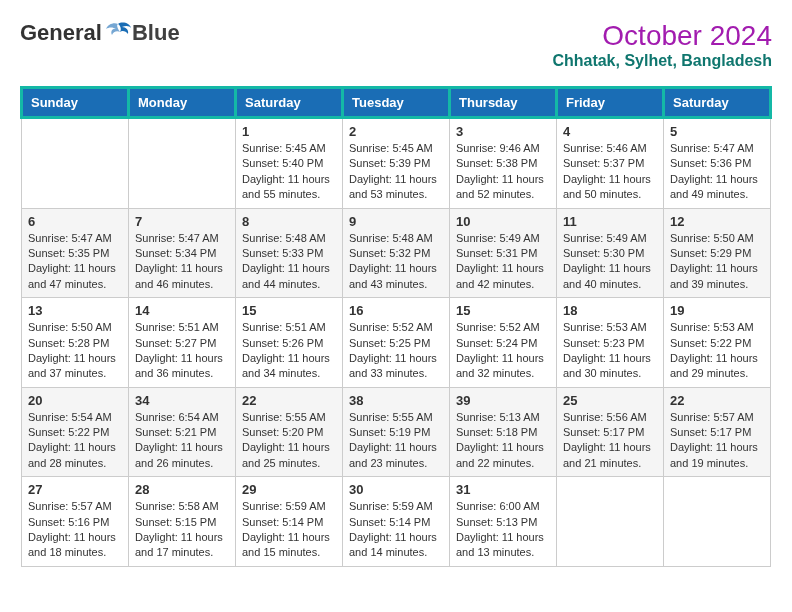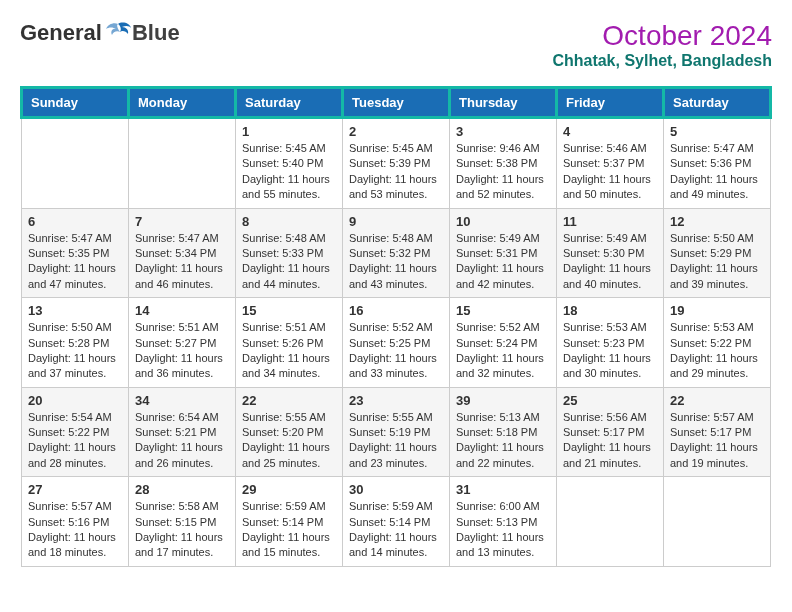--- a/index.html
+++ b/index.html
@@ -260,21 +260,21 @@
 Sunset: 5:21 PM
 Daylight: 11 hours and 26 minutes.</div>
         </td>
         <td>
           <span class="day-number">22</span>
           <div class="day-info">Sunrise: 5:55 AM
 Sunset: 5:20 PM
 Daylight: 11 hours and 25 minutes.</div>
         </td>
         <td>
-          <span class="day-number">23</span>
+          <span class="day-number">38</span>
           <div class="day-info">Sunrise: 5:55 AM
 Sunset: 5:19 PM
 Daylight: 11 hours and 23 minutes.</div>
         </td>
         <td>
           <span class="day-number">39</span>
           <div class="day-info">Sunrise: 5:13 AM
 Sunset: 5:18 PM
 Daylight: 11 hours and 22 minutes.</div>
         </td>

